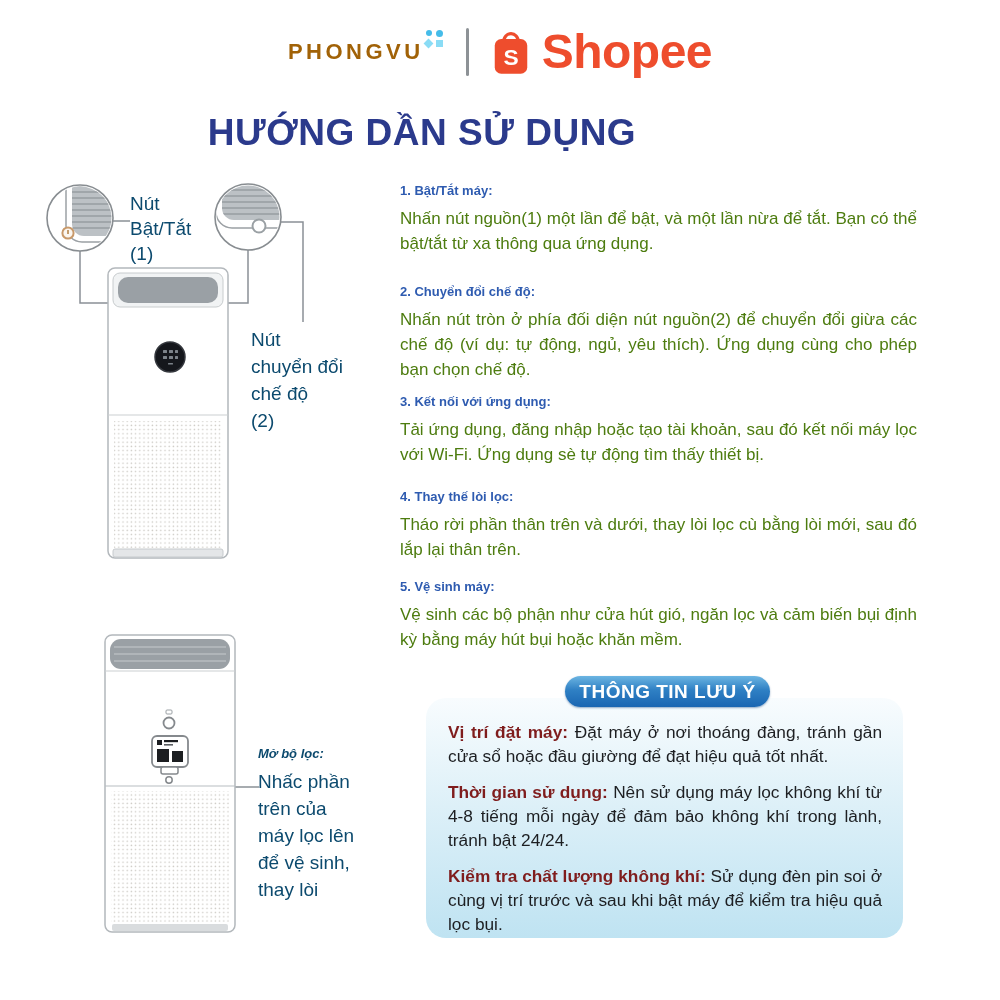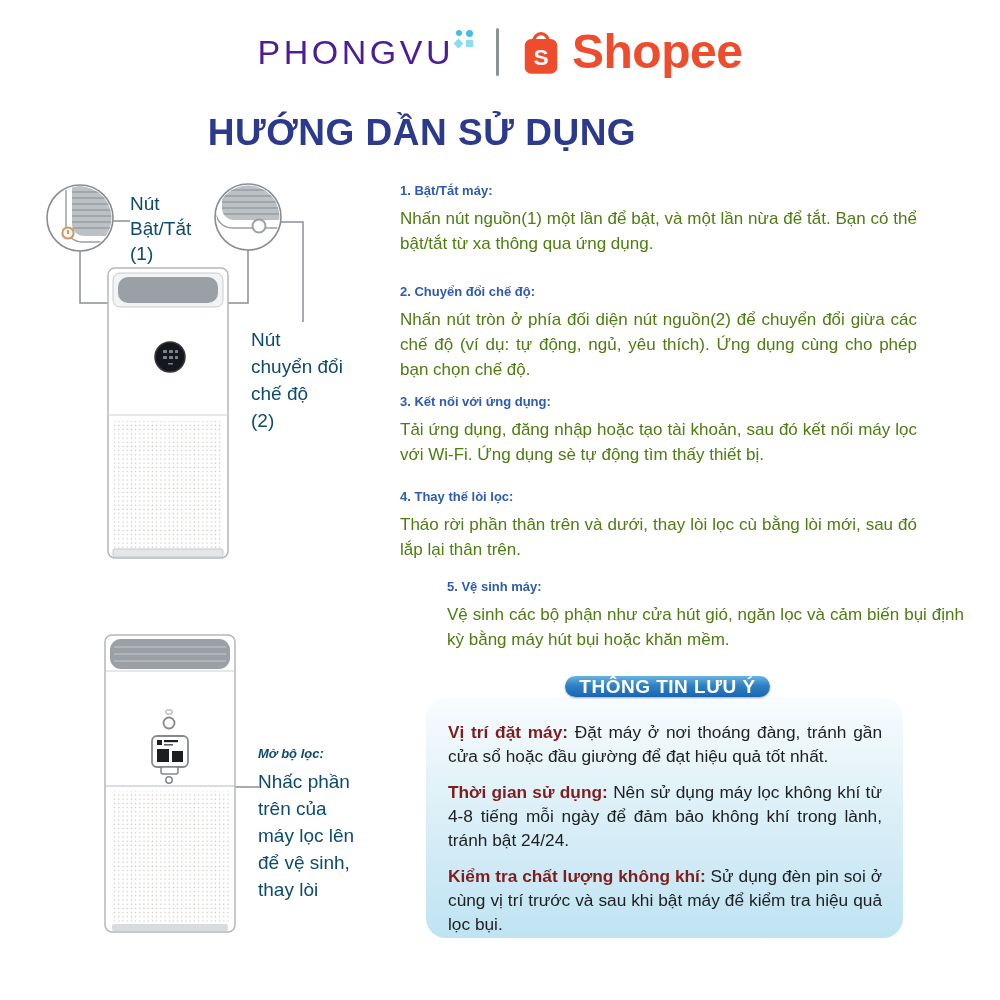--- a/index.html
+++ b/index.html
@@ -10,21 +10,21 @@
     background: #ffffff; overflow: hidden;
   }
 
   
   .header {
     position: absolute; top: 24px; left: 0; width: 1000px;
     display: flex; align-items: center; justify-content: center; gap: 20px;
   }
   .phongvu-wrap { position: relative; display: flex; align-items: flex-start; }
   .phongvu-text {
-    font-size: 34px; font-weight: 400; color: #4c1d95;
+    font-size: 22px; font-weight: 700; color: #a16207;
     letter-spacing: 3.5px; line-height: 52px;
   }
   .pv-dots { position: relative; width: 22px; height: 22px; margin-top: 4px; }
   .pv-dots i { position: absolute; }
   .pv-dot-a { left: 2px; top: 0; width: 6px; height: 6px; border-radius: 50%; background: #45bce9; }
   .pv-dot-b { left: 12px; top: 0; width: 7px; height: 7px; border-radius: 50%; background: #45bce9; }
   .pv-dot-c { left: 1px; top: 10px; width: 7px; height: 7px; background: #8adcf5; transform: rotate(45deg); }
   .pv-dot-d { left: 12px; top: 10px; width: 7px; height: 7px; background: #8adcf5; }
   .logo-divider { width: 3px; height: 48px; background: #8d9296; border-radius: 2px; }
   .shopee-wrap { display: flex; align-items: center; gap: 9px; }
@@ -45,30 +45,30 @@
   .dg-label-power { left: 130px; top: 191px; }
   .dg-label-mode  { left: 251px; top: 326px; line-height: 27px; }
   .dg-label-filter { left: 258px; top: 740px; line-height: 27px; }
   .dg-label-filter .flt-title { font-size: 13px; font-weight: 700; line-height: 28px; font-style: italic; }
 
   
   .section { position: absolute; left: 400px; width: 517px; }
   .section h3 { font-size: 13px; font-weight: 700; color: #2e5bb0; margin-bottom: 8px; }
   .section p  { font-size: 17px; line-height: 25px; color: #4d7c0f; text-align: justify; }
   .sec-1 { top: 183px; } .sec-2 { top: 284px; } .sec-3 { top: 394px; }
-  .sec-4 { top: 489px; } .sec-5 { top: 579px; margin-left: 47px; }
+  .sec-4 { top: 489px; } .sec-5 { top: 579px; }
 
   
   .notes-box {
     position: absolute; left: 426px; top: 698px; width: 477px; height: 240px;
     border-radius: 20px;
     background: linear-gradient(180deg, #f8fcfe 0%, #ddf0f8 45%, #bfe3f2 100%);
   }
   .notes-badge {
-    position: absolute; left: 565px; top: 676px; width: 205px; height: 21px;
+    position: absolute; left: 565px; top: 676px; width: 205px; height: 31px;
     border-radius: 18px;
     background: linear-gradient(180deg, #6cb5e2 0%, #2f80c4 45%, #1a66b2 100%);
     box-shadow: 0 1px 2px rgba(20,70,130,0.45);
     display: flex; align-items: center; justify-content: center;
     color: #ffffff; font-size: 19px; font-weight: 700; letter-spacing: 0.5px;
   }
   .notes-body { position: absolute; left: 448px; top: 720px; width: 434px; }
   .notes-body p {
     font-size: 17.3px; line-height: 24px; color: #1d1f22;
     text-align: justify; margin-bottom: 12px;

